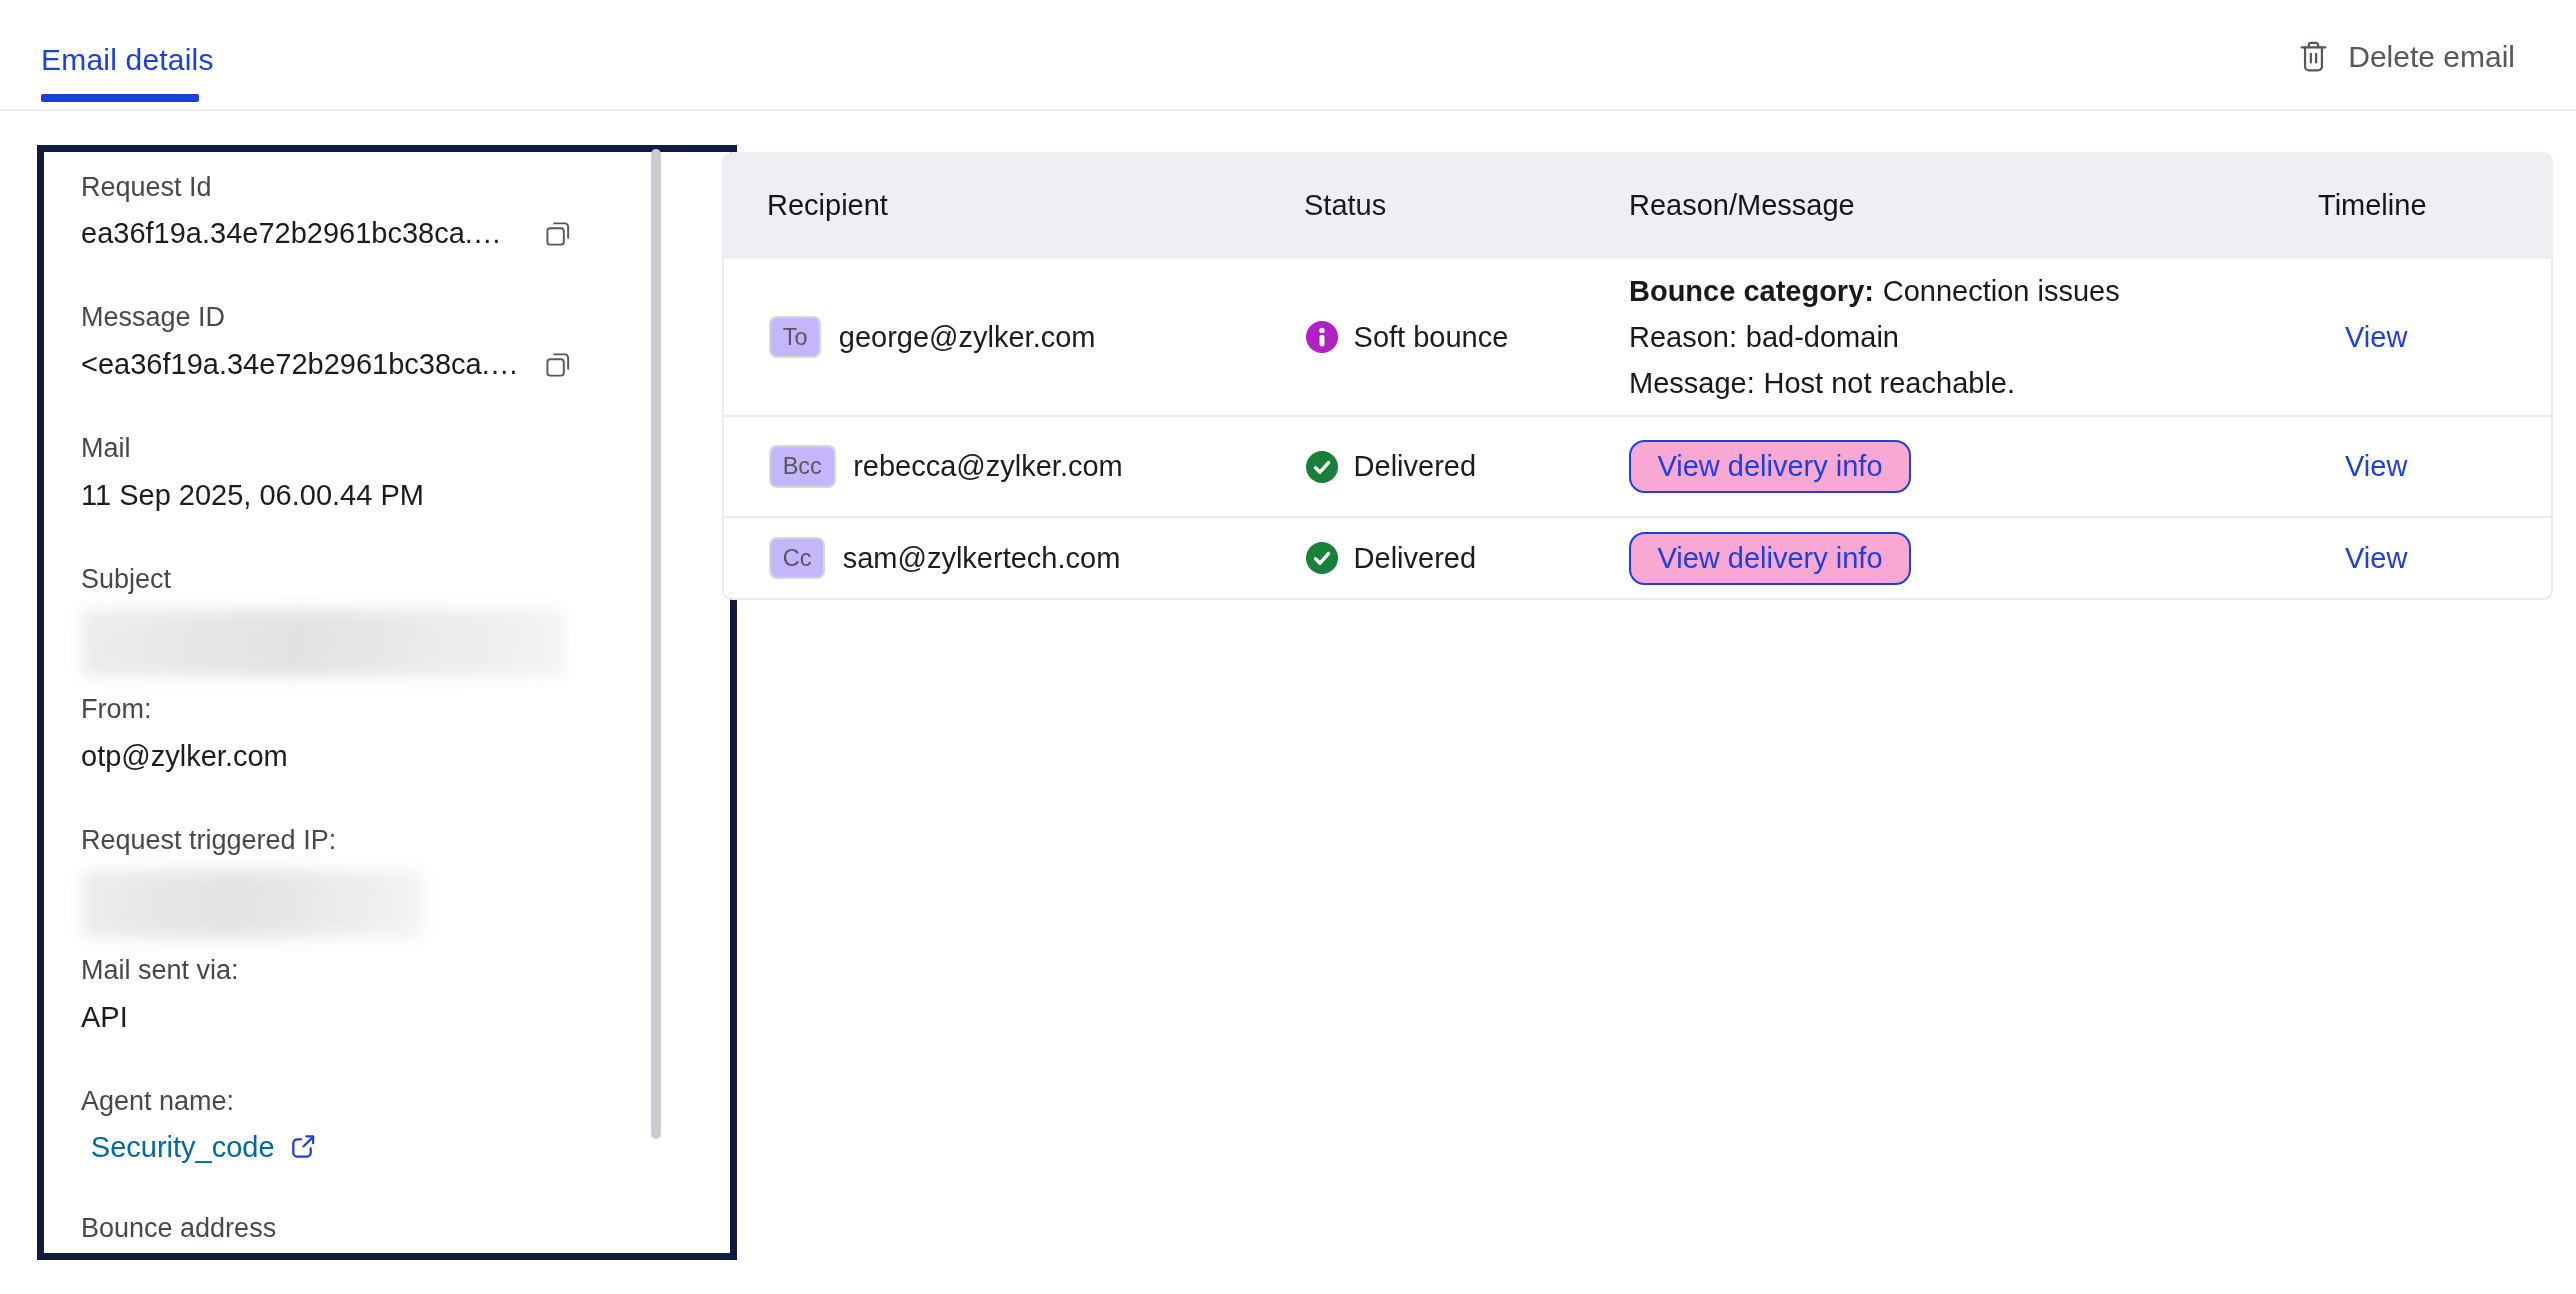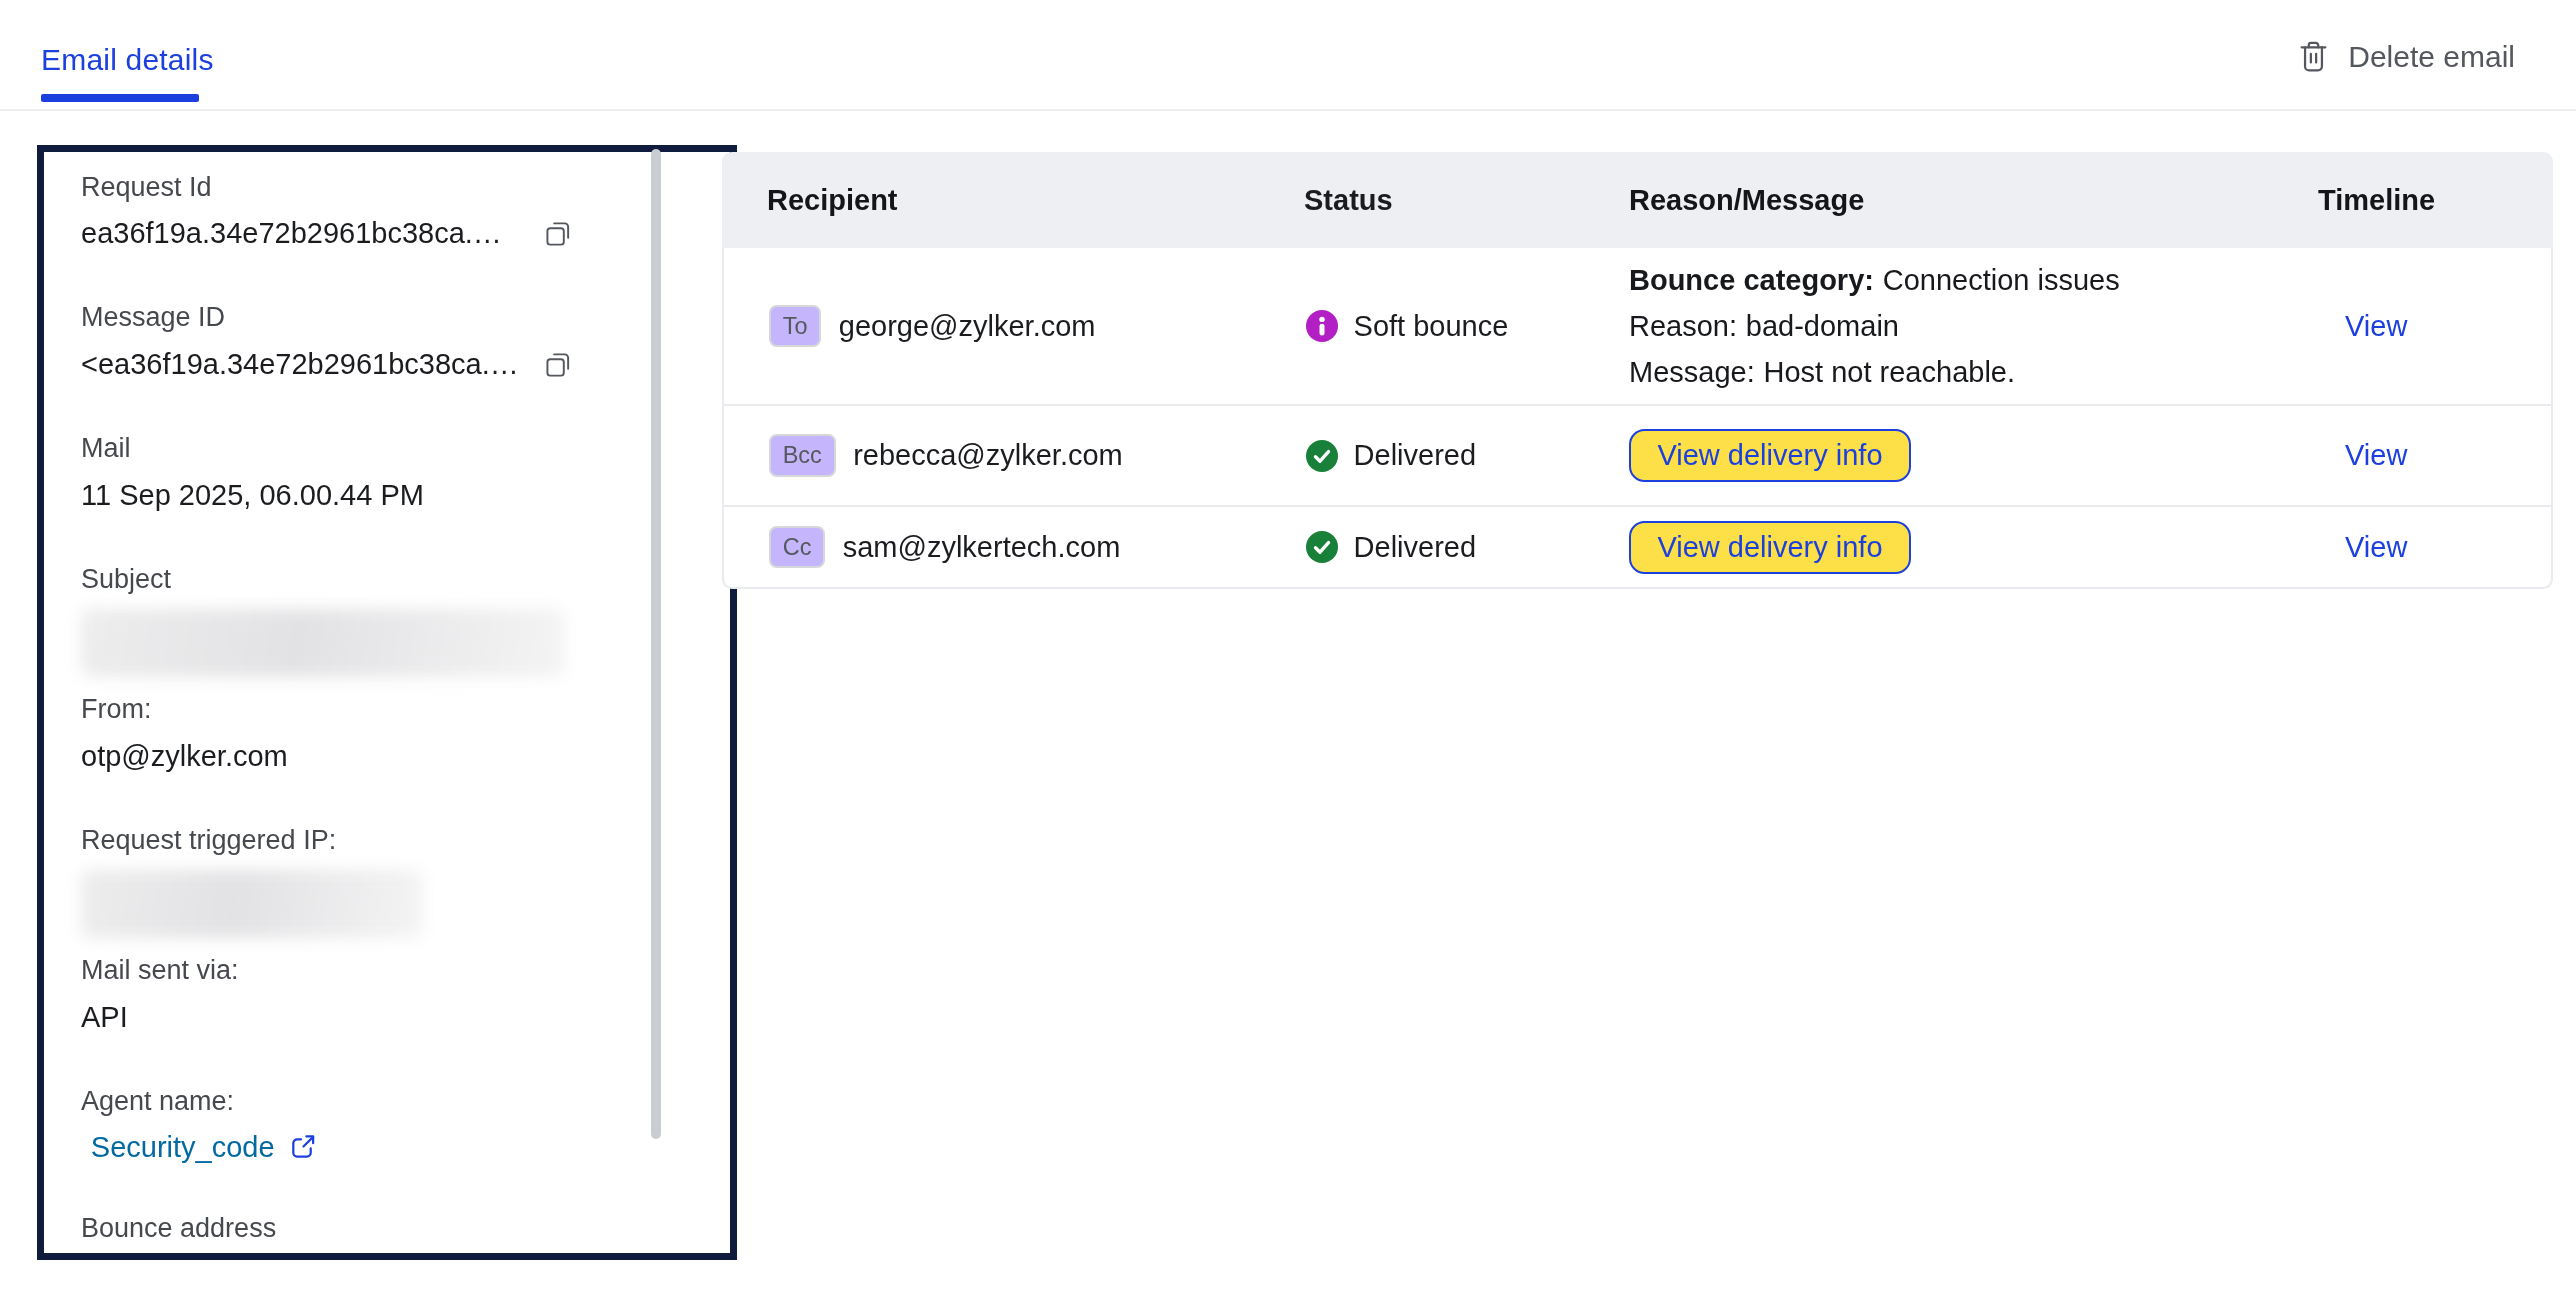--- a/index.html
+++ b/index.html
@@ -32,40 +32,40 @@
   .redacted-blob { margin-top:11.7px; height:68px; border-radius:9.8px;
     background:linear-gradient(100deg,#ededee 0%,#e2e2e4 45%,#f4f4f5 100%);
     filter:blur(7.8px); }
   .blob-subject { width:484px; }
   .blob-ip { width:342px; }
   .agent-link { display:inline-flex; align-items:center; gap:13.7px; margin-top:11.7px;
     margin-left:9.8px; font-size:29px; color:#0369a1; cursor:pointer; }
 
   
   .rtable { position:absolute; left:722px; top:152px; width:1831px; }
-  .thead { display:flex; align-items:center; height:96px; background:#edeff3;
-    border-radius:9.8px 9.8px 0 0; font-weight:bold; font-size:29px; color:#131518; }
+  .thead { display:flex; align-items:center; height:107px; background:#edeff3;
+    border-radius:9.8px 9.8px 0 0; font-weight:normal; font-size:29px; color:#131518; }
   .tbody { border:2px solid #e9ebee; border-top:none; border-radius:0 0 9.8px 9.8px; background:#fff; }
   .trow { display:flex; align-items:center; border-bottom:2px solid #e9ebee; }
   .trow:last-child { border-bottom:none; }
   .trow-1 { height:158px; } .trow-2 { height:101px; } .trow-3 { height:80px; }
   .c-rec { width:582px; padding-left:45px; display:flex; align-items:center; gap:17.6px; }
   .c-status { width:323px; display:flex; align-items:center; gap:15.6px; font-size:29px; color:#1a1c1f; }
   .c-reason { width:689px; }
   .c-timeline { flex:1; }
   .thead .c-reason, .thead .c-timeline { padding-left:2px; }
   .badge { display:inline-flex; align-items:center; justify-content:center;
     padding:5.9px 11.7px; border:2px solid #d5d7da; border-radius:7.8px; background:#c4b5fd;
     font-size:23.5px; color:#55585c; }
   .email { font-size:29px; color:#1a1c1f; }
   .reason-lines { font-size:29px; line-height:46px; color:#17191c; }
   .r-label { margin-right:8.8px; }
   .r-label.bold { font-weight:bold; }
   .action-btn { display:inline-flex; align-items:center; height:53px; padding:0 26.4px;
-    border:2.9px solid #1c40dd; border-radius:15.6px; background:#fde047; color:#1c40dd;
+    border:2.9px solid #1c40dd; border-radius:15.6px; background:#f9a8d4; color:#1c40dd;
     font-size:29px; font-family:"Liberation Sans", sans-serif; cursor:pointer; }
   .view-link { display:inline-block; padding-left:27px; font-size:29px; color:#1c40dd; cursor:pointer; }
   .status-icon { width:32px; height:32px; flex:0 0 auto; }
 </style>
 </head>
 <body>
 
 <div class="stage">
 
   <div class="topbar">

